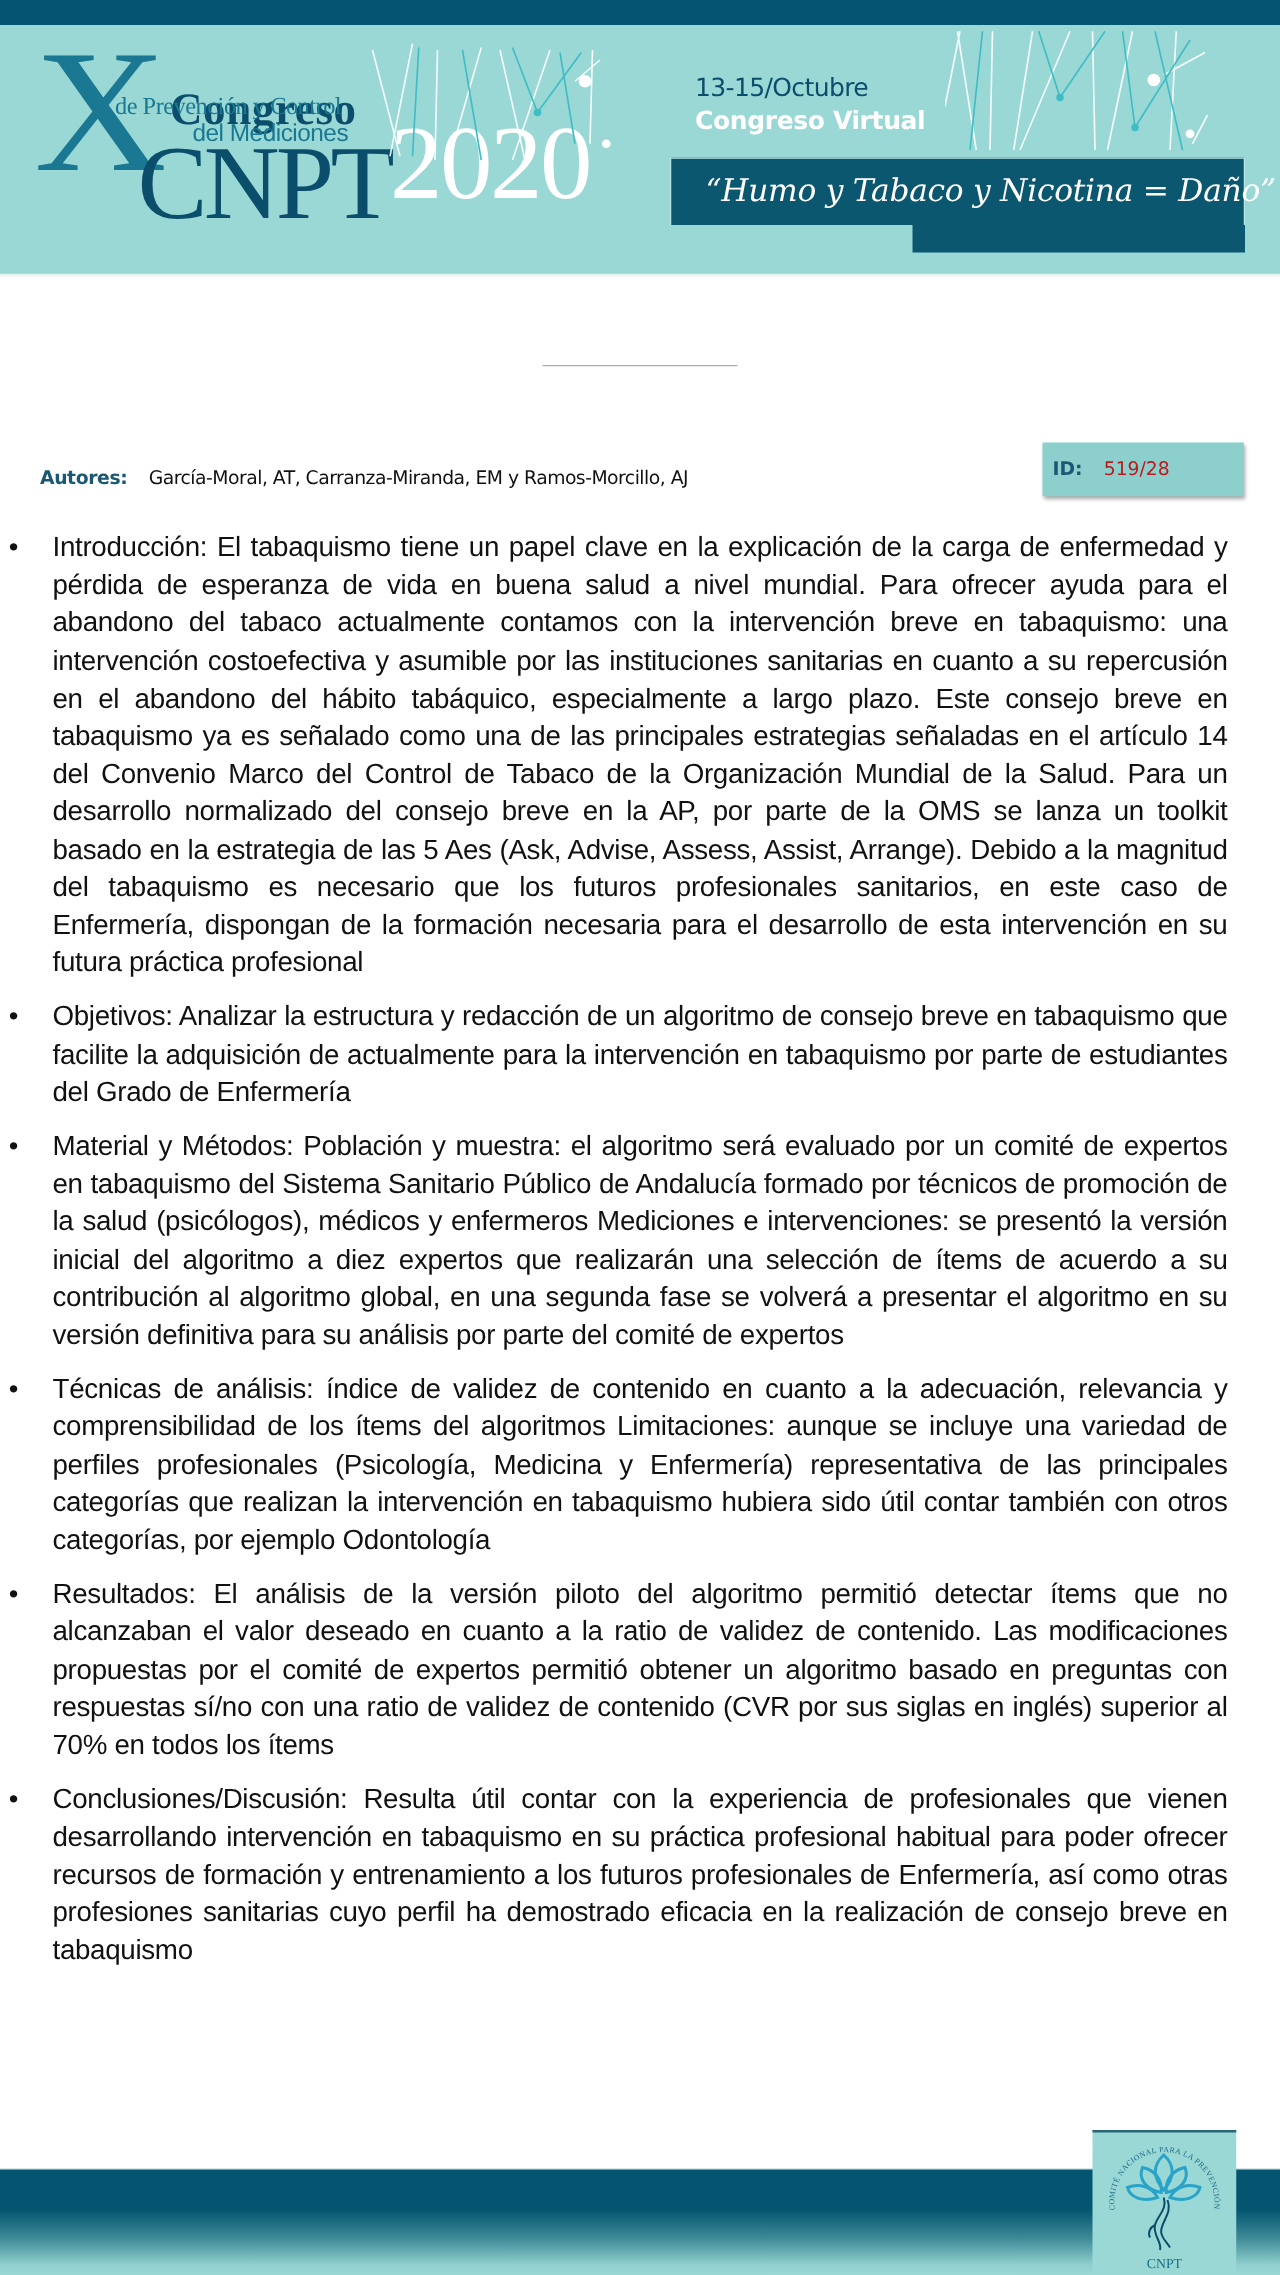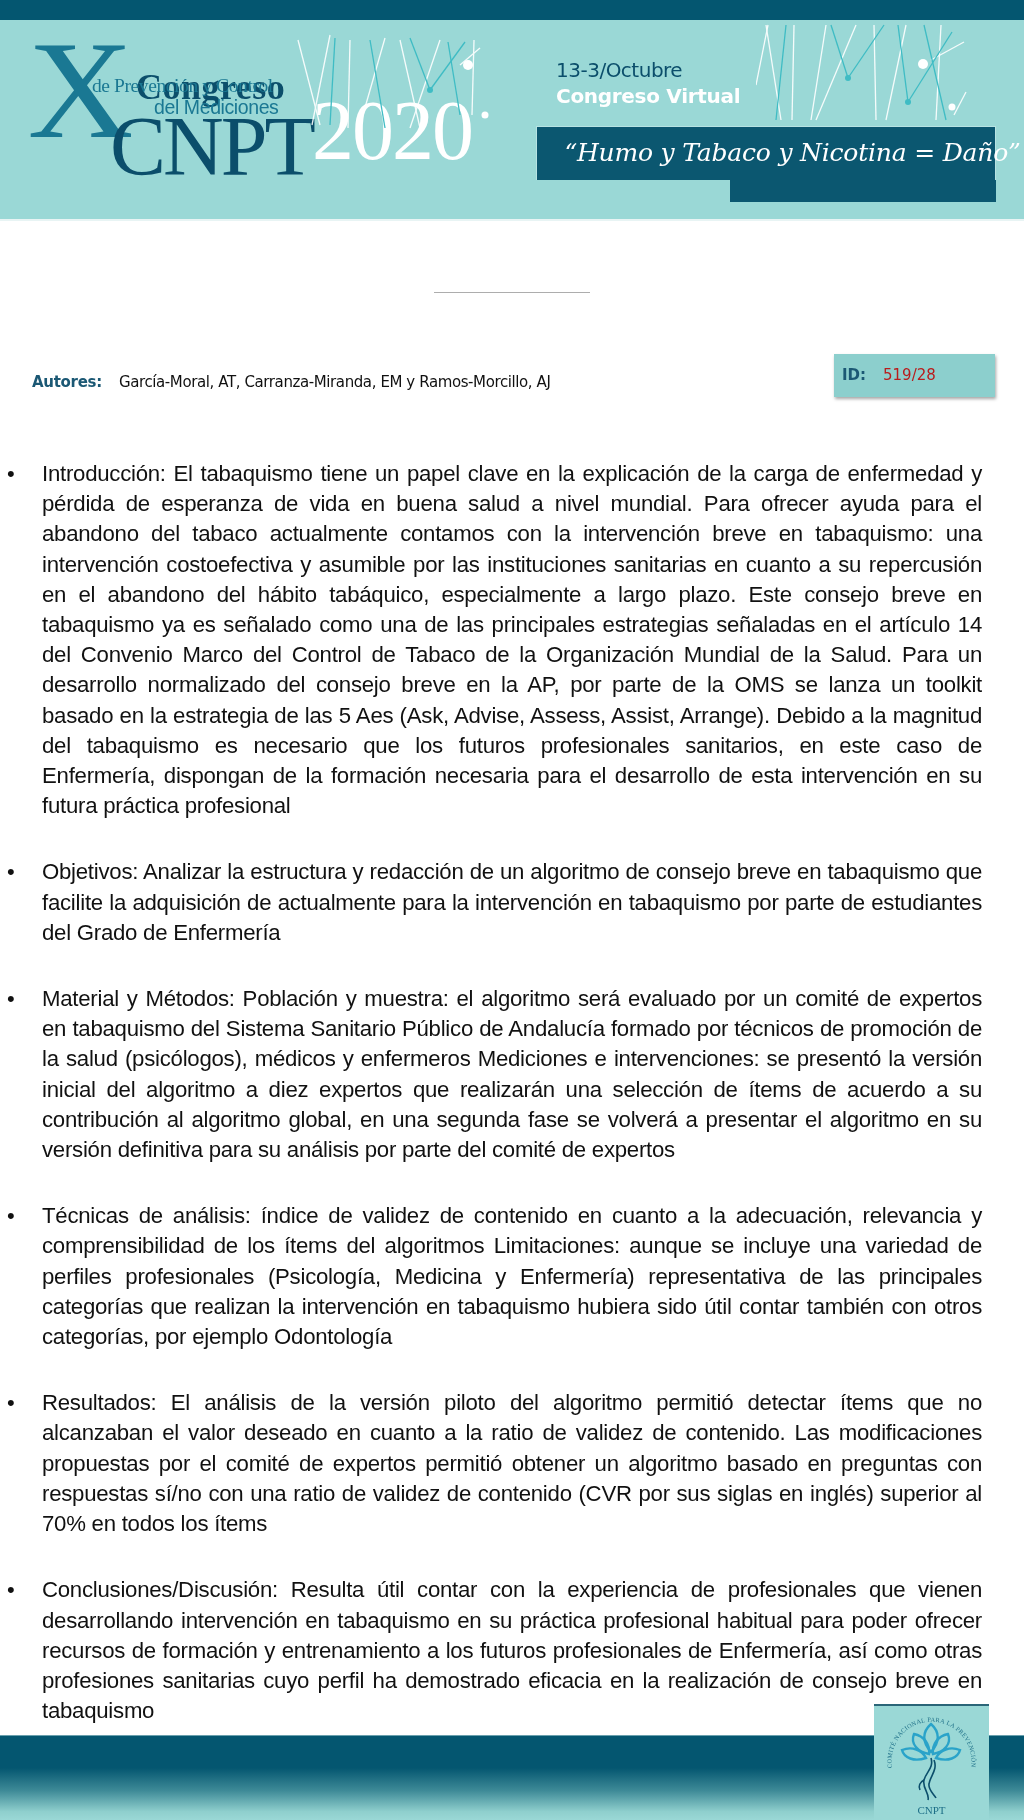--- a/index.html
+++ b/index.html
@@ -34,21 +34,21 @@
   .authors-names { position: absolute; left: 119px; top: 373px; font-family: "DejaVu Sans", sans-serif; font-size: 15px; color: #111; letter-spacing: -0.4px; }
 
   .id-box { position: absolute; left: 834px; top: 354px; width: 161px; height: 43px; background: #8ccfcd; box-shadow: 1px 2px 3px rgba(0,0,0,0.35); }
   .id-label { position: absolute; left: 842px; top: 366px; font-family: "DejaVu Sans", sans-serif; font-size: 15px; font-weight: bold; color: #1b5874; }
   .id-value { position: absolute; left: 883px; top: 366px; font-family: "DejaVu Sans", sans-serif; font-size: 15px; color: #b91c1c; }
 
   
   .content { position: absolute; left: 0; top: 423px; width: 1024px; }
   .item { position: relative; padding-left: 42px; padding-right: 42px; margin-bottom: 13px; }
   .bullet { position: absolute; left: 7px; top: 0; font-size: 22px; line-height: 30.2px; color: #111; }
-  .item-text { font-family: "Liberation Sans", sans-serif; font-size: 22.2px; line-height: 30.2px; text-align: justify; color: #111; letter-spacing: -0.25px; margin-top: 36px; }
+  .item-text { font-family: "Liberation Sans", sans-serif; font-size: 22.2px; line-height: 30.2px; text-align: justify; color: #111; letter-spacing: -0.25px; }
 
   
   .footer { position: absolute; left: 0; top: 1735px; width: 1024px; height: 85px; background: linear-gradient(to bottom, #045670 0%, #045670 38%, #3e8a97 65%, #8fcfcd 90%, #9ad8d6 100%); border-top: 1px solid #6aa0ad; }
   .cnpt-badge { position: absolute; left: 874px; top: 1704px; width: 115px; height: 116px; background: #9ad8d6; border-top: 2px solid #2b6678; }
   .cnpt-badge svg { position: absolute; left: 0; top: 0; }
 </style>
 </head>
 <body>
 
 <div class="top-strip"></div>
@@ -104,21 +104,21 @@
     <line x1="142" y1="5" x2="152" y2="82"></line>
     <line x1="152" y1="82" x2="196" y2="12"></line>
     <line x1="168" y1="5" x2="190" y2="100"></line>
   </g>
   <circle cx="92" cy="58" r="3" fill="#3fbcc4"></circle>
   <circle cx="152" cy="82" r="3" fill="#3fbcc4"></circle>
   <circle cx="167" cy="44" r="5" fill="#ffffff"></circle>
   <circle cx="196" cy="87" r="3.5" fill="#ffffff"></circle>
 </svg>
 
-<div class="dates">13-3/Octubre</div>
+<div class="dates">13-15/Octubre</div>
 <div class="virtual">Congreso Virtual</div>
 
 <div class="slogan-top"></div>
 <div class="slogan-bottom"></div>
 <div class="slogan-text">“Humo y Tabaco y Nicotina = Daño”</div>
 
 <div class="header-bottom-line"></div>
 
 <div class="tiny-title-bar"></div>
 

